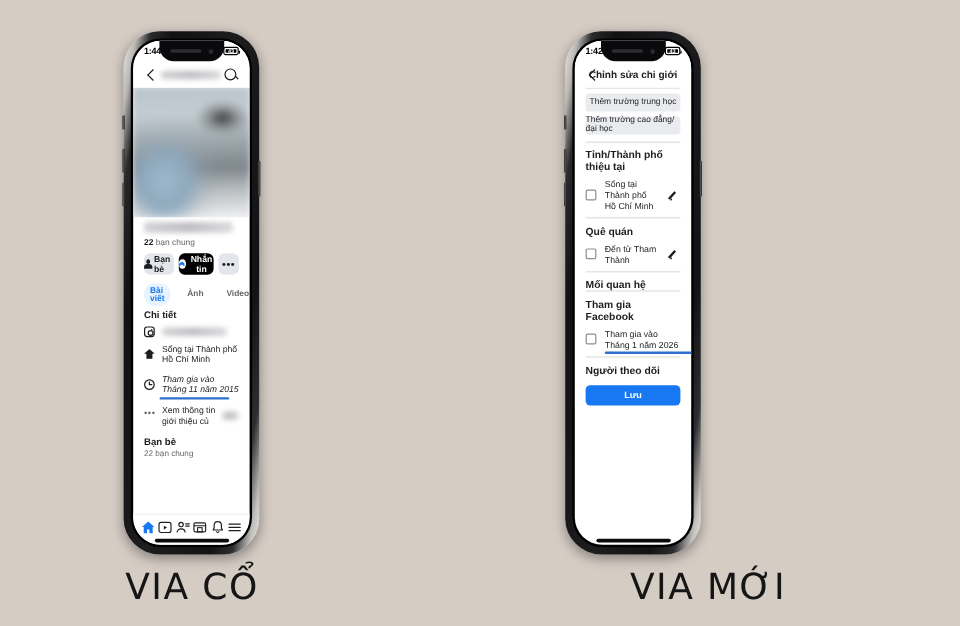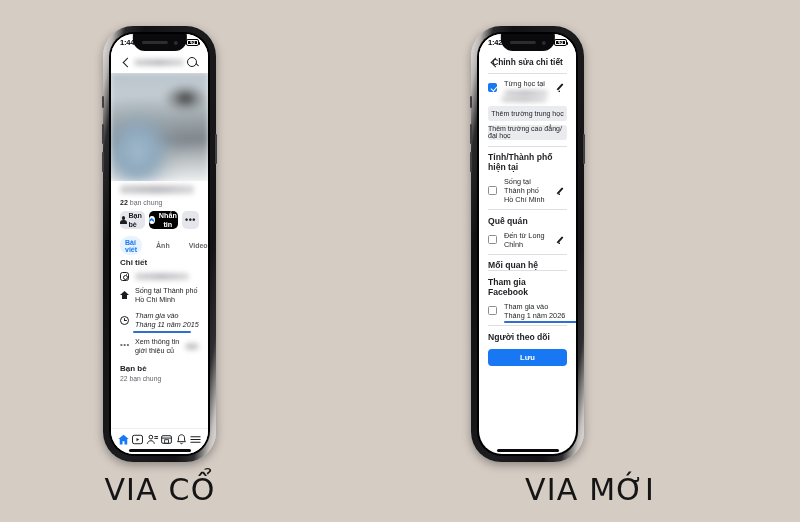--- a/index.html
+++ b/index.html
@@ -524,53 +524,44 @@
               </div>
             <div class="lte">LTE</div>
             <div class="batt">
               <span>43</span>
             </div>
           </div>
         </div>
 
         <div class="ed-topbar">
           <div class="chev-back"></div>
-          <div class="ed-title">Chỉnh sửa chi tiết</div>
+          <div class="ed-title">Chỉnh sửa chi giới</div>
         </div>
         <div class="ed-sep"></div>
 
         <div class="ed-body">
 
-          <div class="cb-row">
-            <span class="cb checked"></span>
-            <span class="cb-label">
-              <span>Từng học tại</span>
-              <span class="blurtext blur-inline" style="width:44px;height:6px;"></span>
-            </span>
-            <span class="pencil"></span>
-            <span class="blurtext" style="position:absolute;left:22px;bottom:0px;width:46px;height:5px;"></span>
-          </div>
 
           <div class="gray-btn">Thêm trường trung học</div>
           <div class="gray-btn">Thêm trường cao đẳng/đại học</div>
 
           <div class="ed-sep" style="margin-top:6px;"></div>
 
-          <div class="grp-title">Tỉnh/Thành phố hiện tại</div>
+          <div class="grp-title">Tỉnh/Thành phố thiệu tại</div>
           <div class="cb-row">
             <span class="cb"></span>
             <span class="cb-label">Sống tại Thành phố Hồ Chí Minh</span>
             <span class="pencil"></span>
           </div>
           <div class="ed-sep"></div>
 
           <div class="grp-title">Quê quán</div>
           <div class="cb-row">
             <span class="cb"></span>
-            <span class="cb-label">Đến từ Long Chỉnh</span>
+            <span class="cb-label">Đến từ Tham Thành</span>
             <span class="pencil"></span>
           </div>
           <div class="ed-sep"></div>
 
           <div class="grp-title">Mối quan hệ</div>
           <div class="ed-sep"></div>
 
           <div class="grp-title">Tham gia Facebook</div>
           <div class="cb-row">
             <span class="cb"></span>

